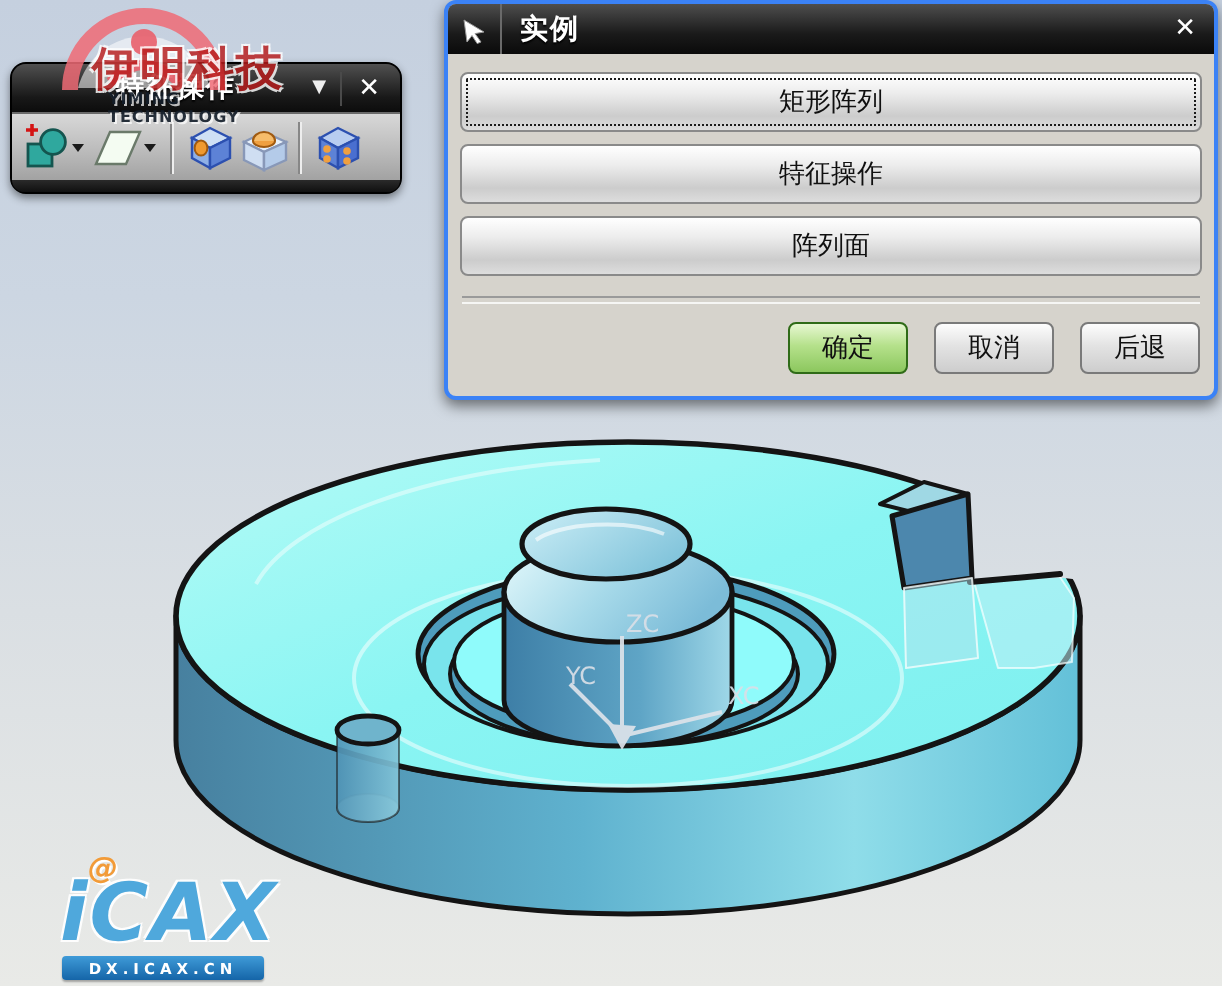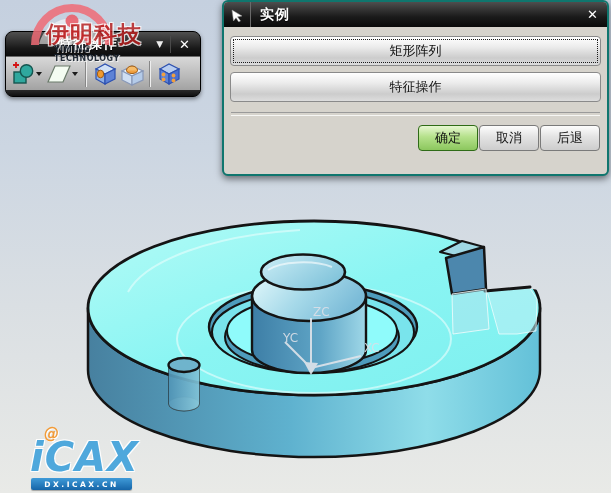--- a/index.html
+++ b/index.html
@@ -21,37 +21,37 @@
   .chev{color:#eee;font-size:9px;padding:0 7px;cursor:default;}
   .tclose{color:#fff;font-weight:bold;font-size:13px;padding:1px 8px;border-left:1px solid #4a4a4a;cursor:default;}
   .toolbar-body{height:33px;background:linear-gradient(#d8d8d8,#b9b9b9 60%,#a2a2a2);
     display:flex;align-items:center;padding:0 3px;border-top:1px solid #6a6a6a;}
   .toolbar-foot{height:6px;background:linear-gradient(#2a2a2a,#101010);border-radius:0 0 7px 7px;}
   .tb-icon{width:27px;height:27px;display:flex;align-items:center;justify-content:center;}
   .dd{width:0;height:0;border:3px solid transparent;border-top:4px solid #1a1a1a;margin:4px 3px 0 0;}
   .tb-sep{width:1px;height:26px;background:#878787;border-right:1px solid #eee;margin:0 4px;}
   
   .dialog{position:absolute;left:222px;top:0;width:383px;z-index:30;
-    background:#d6d3cc;border:2px solid #0f766e;border-radius:6px;
+    background:#d6d3cc;border:2px solid #3b82f6;border-radius:6px;
     box-shadow:0 3px 7px rgba(0,0,0,.5);}
   .dlg-title{height:25px;display:flex;align-items:center;
     background:linear-gradient(#4e4e4e,#1a1a1a 60%,#0a0a0a);border-radius:4px 4px 0 0;color:#fff;}
   .dlg-arrow{width:26px;height:100%;display:flex;align-items:center;justify-content:center;
     border-right:1px solid #6a6a6a;}
   .dlg-title .t{font-size:14px;font-weight:bold;padding-left:9px;flex:1;letter-spacing:1px;
     text-shadow:0 1px 1px #000;}
   .dlg-close{padding:0 9px;font-weight:bold;font-size:13px;cursor:default;}
-  .dlg-body{padding:9px 6px 17px;}
+  .dlg-body{padding:9px 6px 5px;}
   .arr-btn{display:block;width:100%;height:30px;margin-bottom:6px;font-size:13px;color:#101010;
     font-family:inherit;
     background:linear-gradient(180deg,#ffffff 0%,#ececec 35%,#cccccc 75%,#dddddd 100%);
     border:1px solid #8a8a8a;border-radius:4px;}
   .arr-btn.focused{outline:1px dotted #1a1a1a;outline-offset:-4px;}
   .dlg-sep{height:2px;border-top:1px solid #9a9a9a;border-bottom:1px solid #f6f6f4;margin:10px 1px 9px;}
-  .dlg-foot{display:flex;justify-content:flex-end;gap:1px;padding:0 1px 6px;}
+  .dlg-foot{display:flex;justify-content:flex-end;gap:13px;padding:0 1px 6px;}
   .foot-btn{min-width:60px;height:26px;font-size:13px;color:#101010;font-family:inherit;
     border:1px solid #7a7a7a;border-radius:4px;
     background:linear-gradient(180deg,#fdfdfd,#e3e3e3 45%,#cdcdcd);}
   .foot-btn.ok{background:linear-gradient(180deg,#e7f7d2,#b5e18b 45%,#8cc75e);
     border:1px solid #2f6b17;}
   
   .wm-top{position:absolute;left:25px;top:0;width:130px;height:64px;z-index:40;pointer-events:none;}
   .wm-top .cn{position:absolute;left:21px;top:19px;font-size:23px;font-weight:bold;color:#b91c1c;
     letter-spacing:1px;opacity:.82;white-space:nowrap;
     text-shadow:1px 1px 0 #fff,-1px -1px 0 #fff,1px -1px 0 #fff,-1px 1px 0 #fff;}
@@ -226,20 +226,21 @@
       <svg width="14" height="14" viewBox="0 0 14 14">
         <path d="M2 2 L12 8 L7.5 8.8 L10.5 13 L8.6 13.8 L6 9.8 L3.5 13 Z" fill="#fff" stroke="#999" stroke-width=".5"></path>
       </svg>
     </span>
     <span class="t">实例</span>
     <span class="dlg-close">✕</span>
   </div>
   <div class="dlg-body">
     <button class="arr-btn focused">矩形阵列</button>
     <button class="arr-btn">特征操作</button>
+    <button class="arr-btn">阵列面</button>
     <div class="dlg-sep"></div>
     <div class="dlg-foot">
       <button class="foot-btn ok">确定</button>
       <button class="foot-btn">取消</button>
       <button class="foot-btn">后退</button>
     </div>
   </div>
 </div>
 
 <div class="wm-top">

